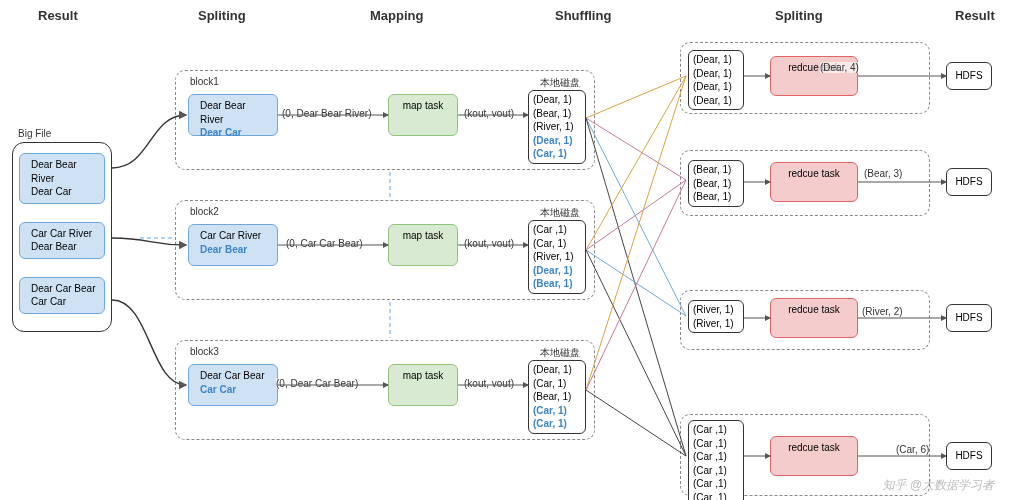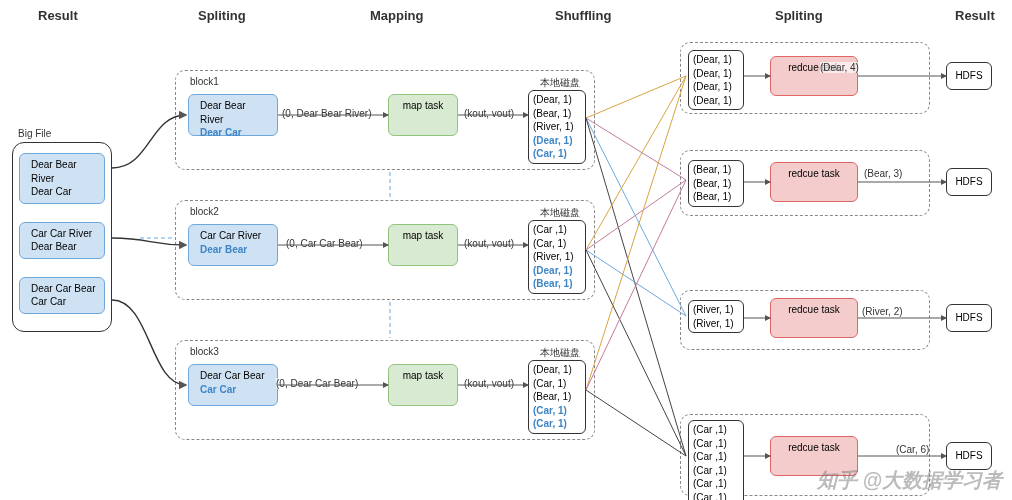--- a/index.html
+++ b/index.html
@@ -36,25 +36,25 @@
   .label {
     position: absolute;
     font-size: 10px;
     color: #333;
     background: rgba(255,255,255,0.6);
   }
   .blue-text { color: #3d85c6; font-weight: bold; }
   svg.lines { position: absolute; left:0; top:0; width:1012px; height:500px; pointer-events:none; }
   .watermark {
     position: absolute;
-    right: 10px;
+    right: 18px;
     bottom: 6px;
-    font-size: 20px;
+    font-size: 12px;
     color: rgba(120,120,120,0.5);
-    font-weight: bold;
+    font-weight: normal;
     font-style: italic;
   }
 </style>
 </head>
 <body>
 
 <div class="stage-header" style="left:38px">Result</div>
 <div class="stage-header" style="left:198px">Spliting</div>
 <div class="stage-header" style="left:370px">Mapping</div>
 <div class="stage-header" style="left:555px">Shuffling</div>

